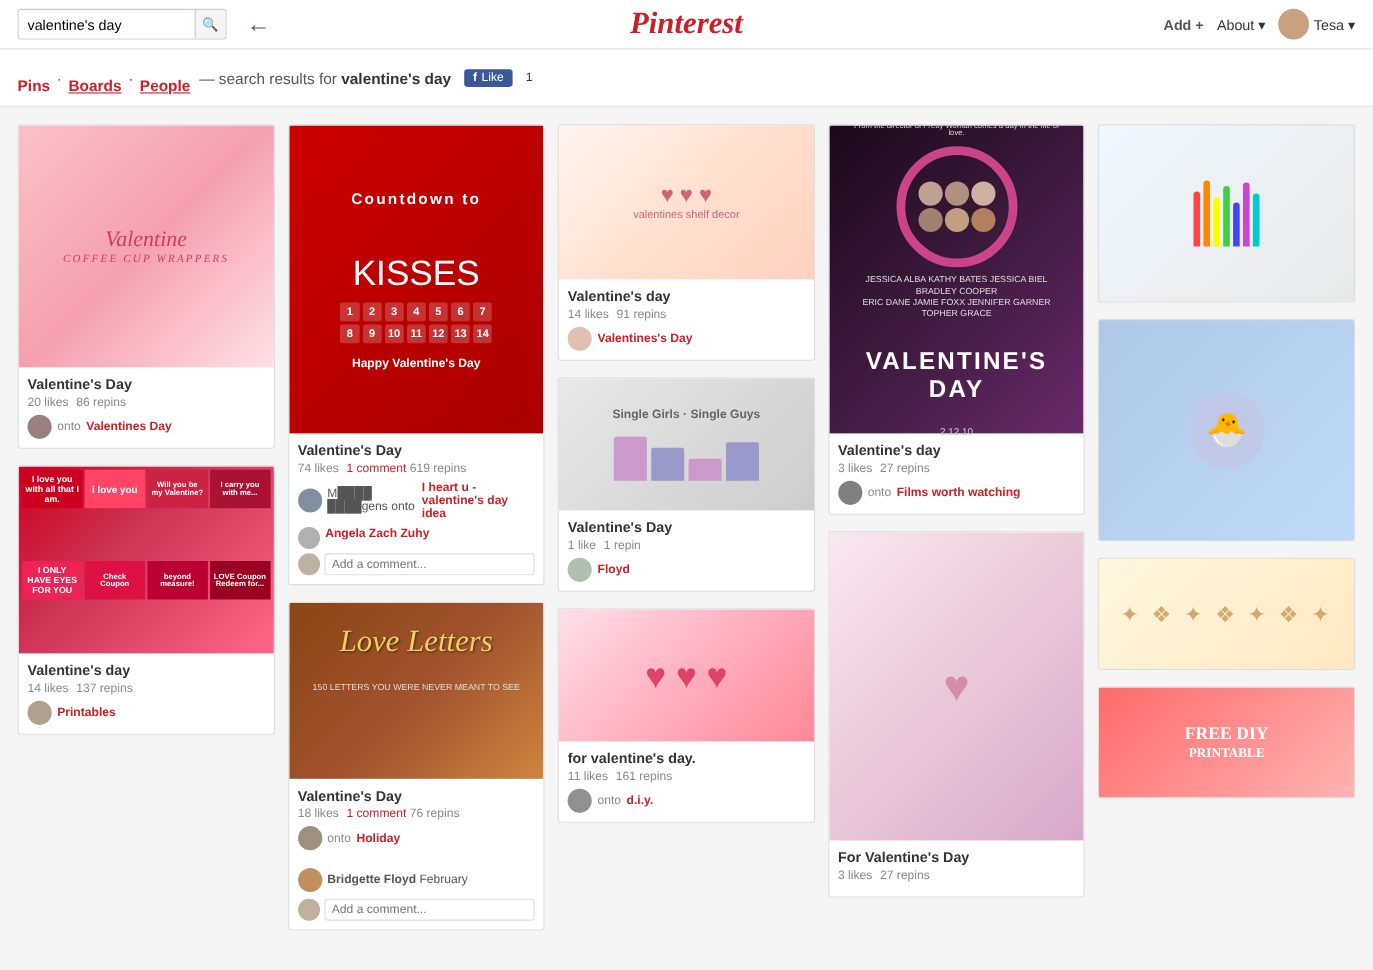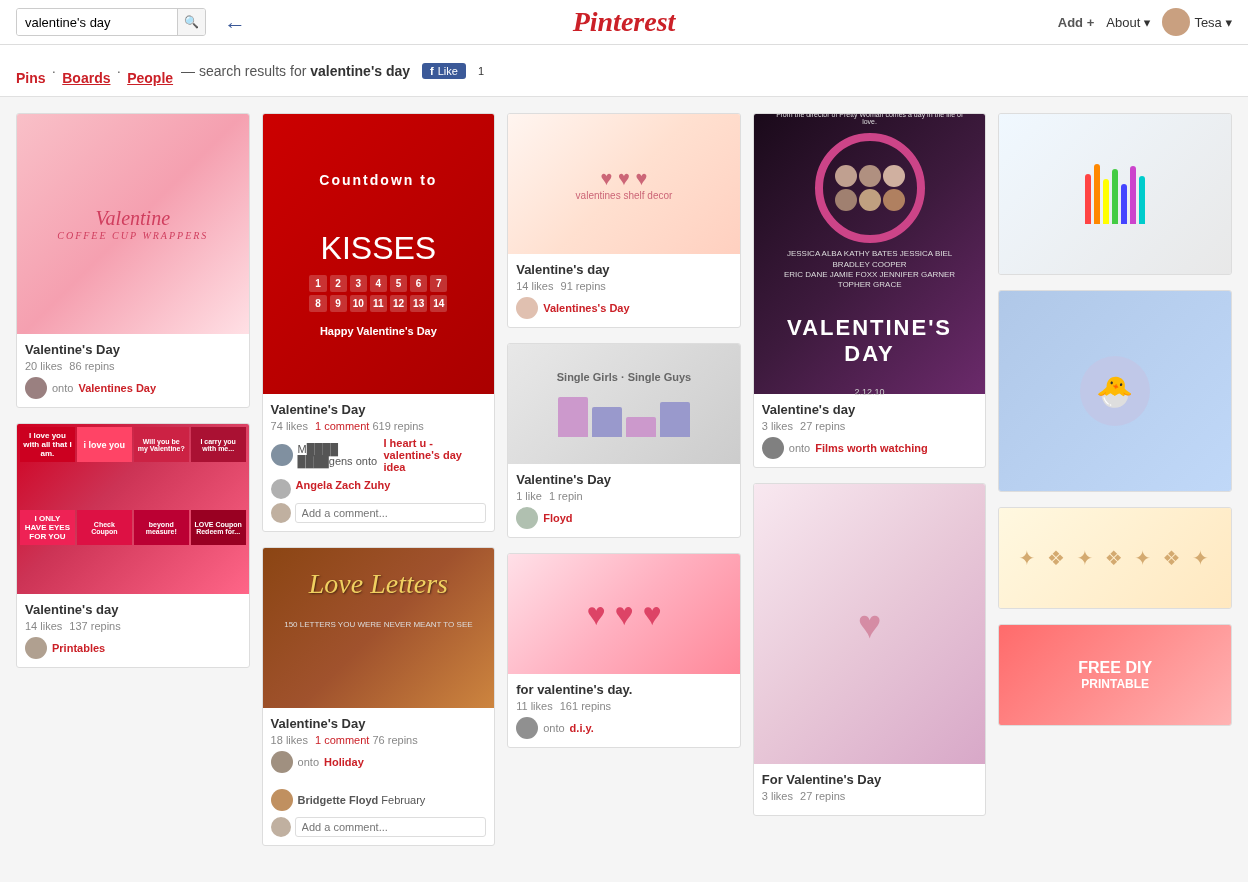--- a/index.html
+++ b/index.html
@@ -627,20 +627,20 @@
   
   <div class="pin-card">
     <div class="pin-img-placeholder img-lace" style="height:100px; display:flex; align-items:center; justify-content:center;">
       <div style="color:#d4aa70; font-size:20px; letter-spacing:3px;">✦ ❖ ✦ ❖ ✦ ❖ ✦</div>
     </div>
   </div>
 
   
   <div class="pin-card">
     <div class="pin-img-placeholder img-diy" style="height:100px; display:flex; align-items:center; justify-content:center;">
-      <div style="color:white; font-size:12px; font-weight:bold; text-align:center; padding:10px;">
+      <div style="color:white; font-size:12px; font-weight:bold; text-align:center; padding:10px;font-family:Liberation Serif, serif;">
         <div style="font-size:16px;">FREE DIY</div>
         <div>PRINTABLE</div>
       </div>
     </div>
   </div>
 
 </div>
 
 </body></html>

